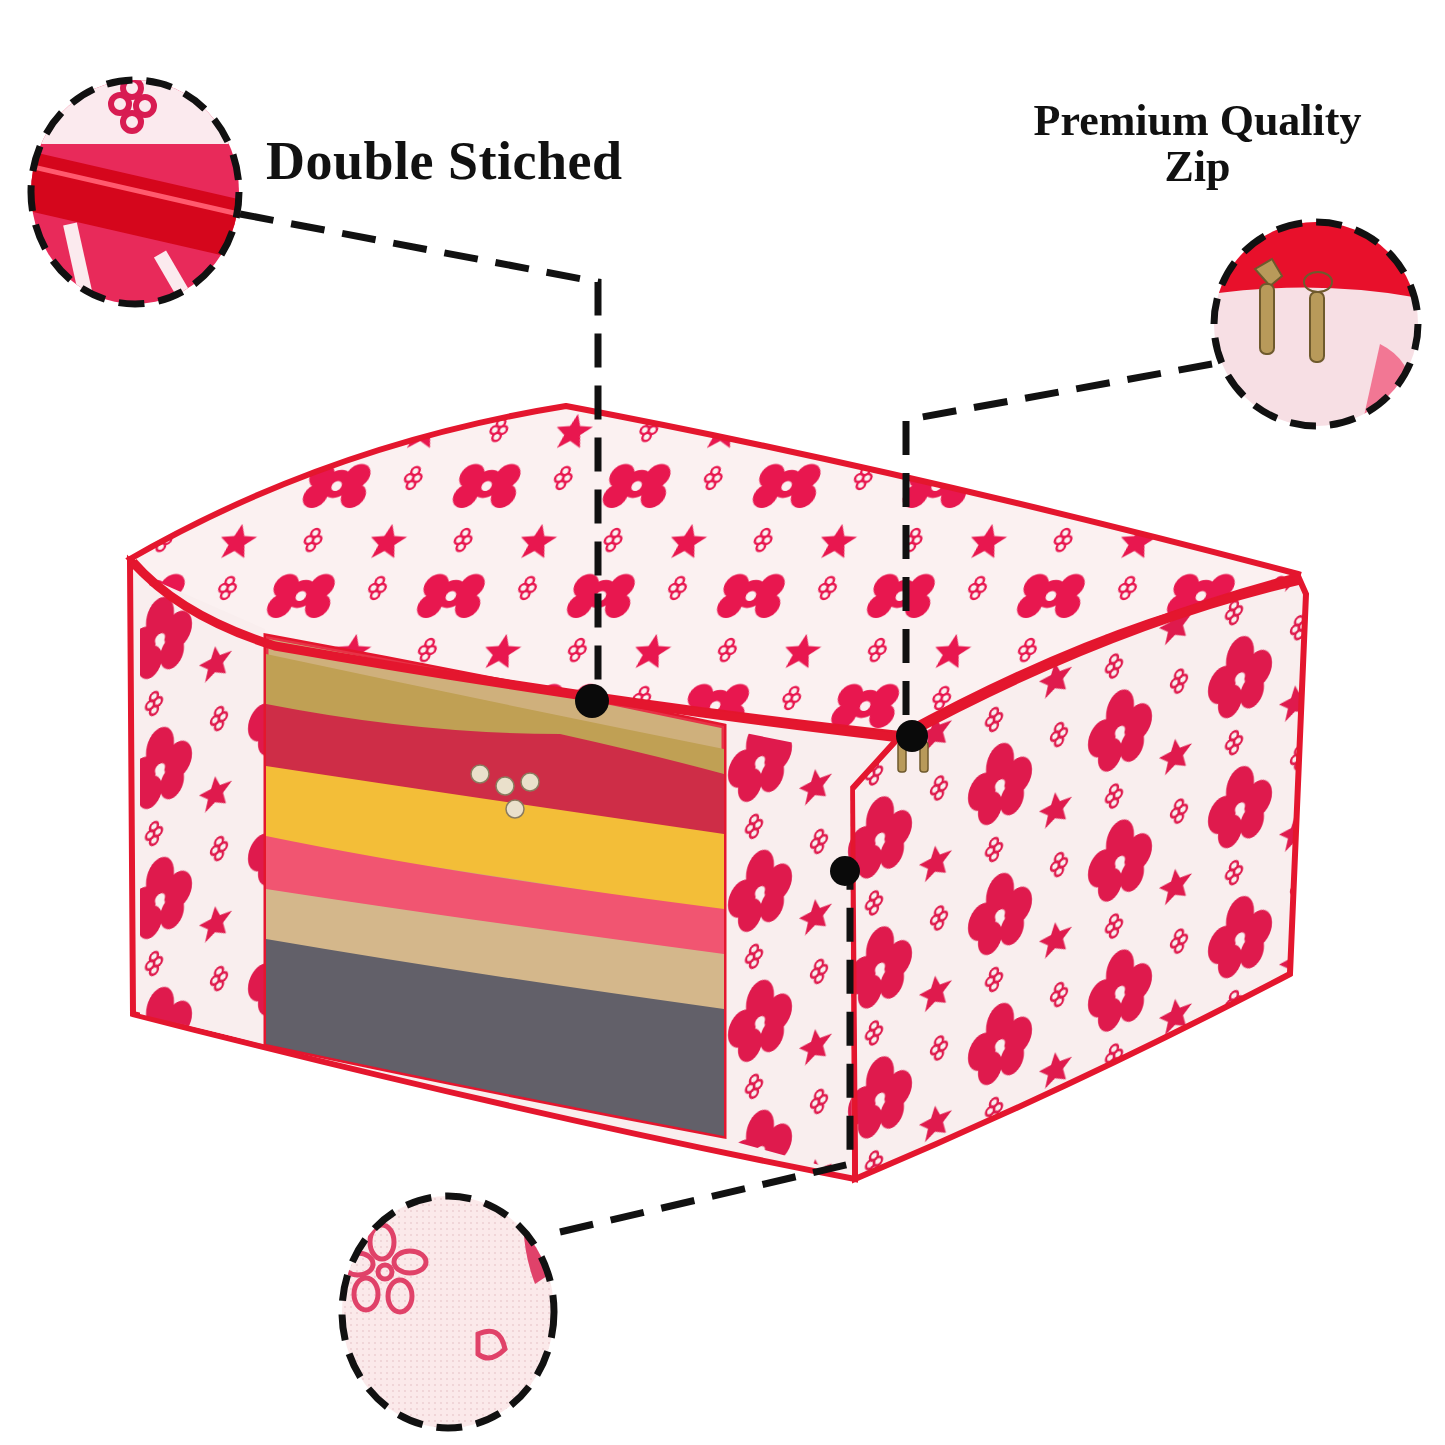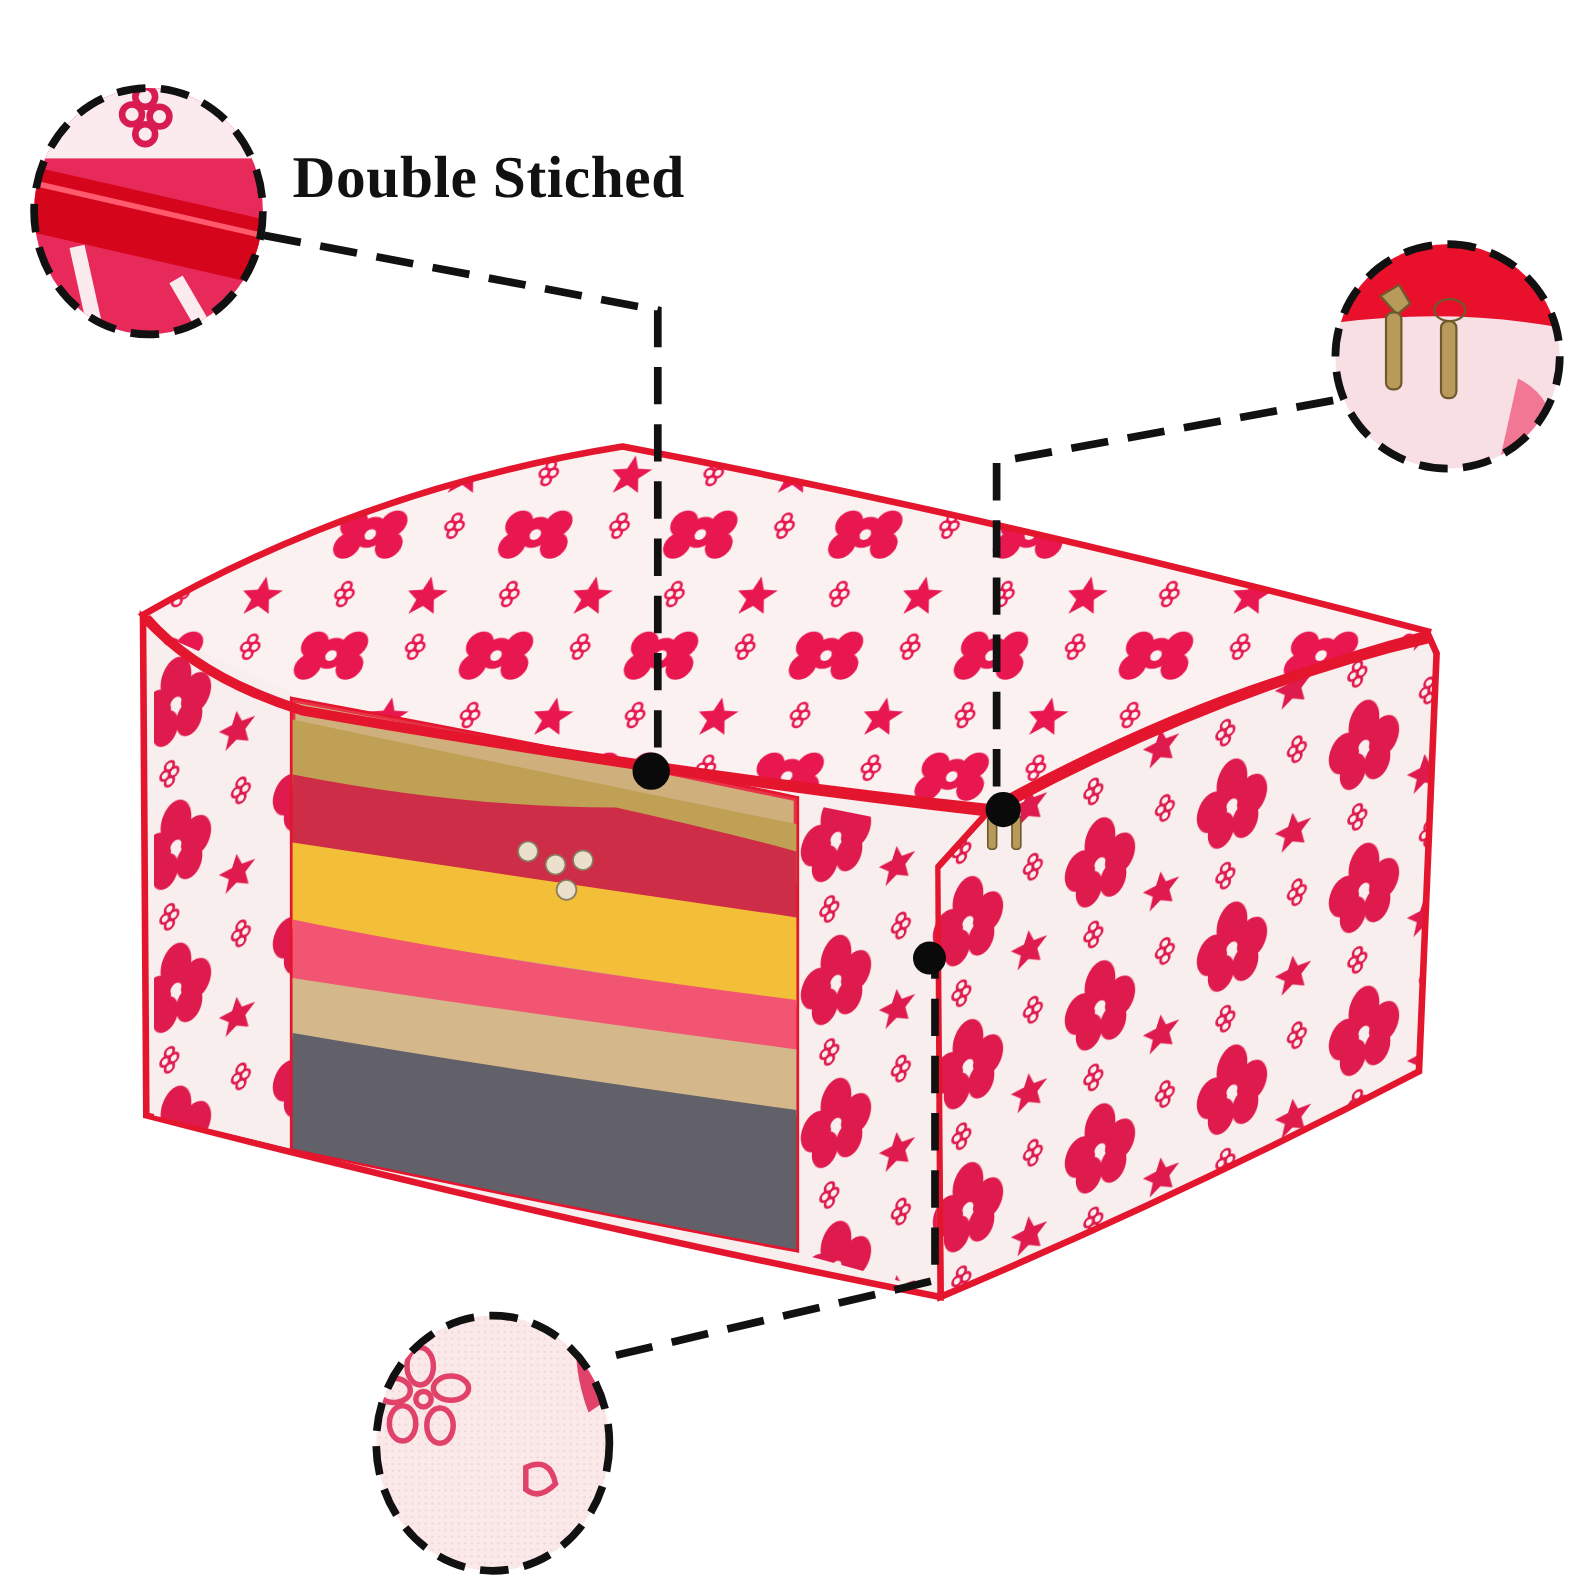--- a/index.html
+++ b/index.html
@@ -180,15 +180,19 @@
           <path d="M478 1320 Q500 1310 505 1335 Q490 1350 478 1340 Z"></path>
         </g>
         <path d="M525 1195 Q545 1200 550 1260 L535 1270 Q520 1230 525 1195 Z" fill="#e0426a"></path>
       </g>
       <ellipse cx="448" cy="1298" rx="106" ry="116" fill="none" stroke="#111111" stroke-width="7" stroke-dasharray="26 14"></ellipse>
     </g>
   </svg>
 
   <div class="label label-stitched">Double Stiched</div>
 
+  <div class="label label-zip">
+    <span>Premium Quality</span>
+    <span>Zip</span>
+  </div>
 
 
 </div>
 
 </body></html>

